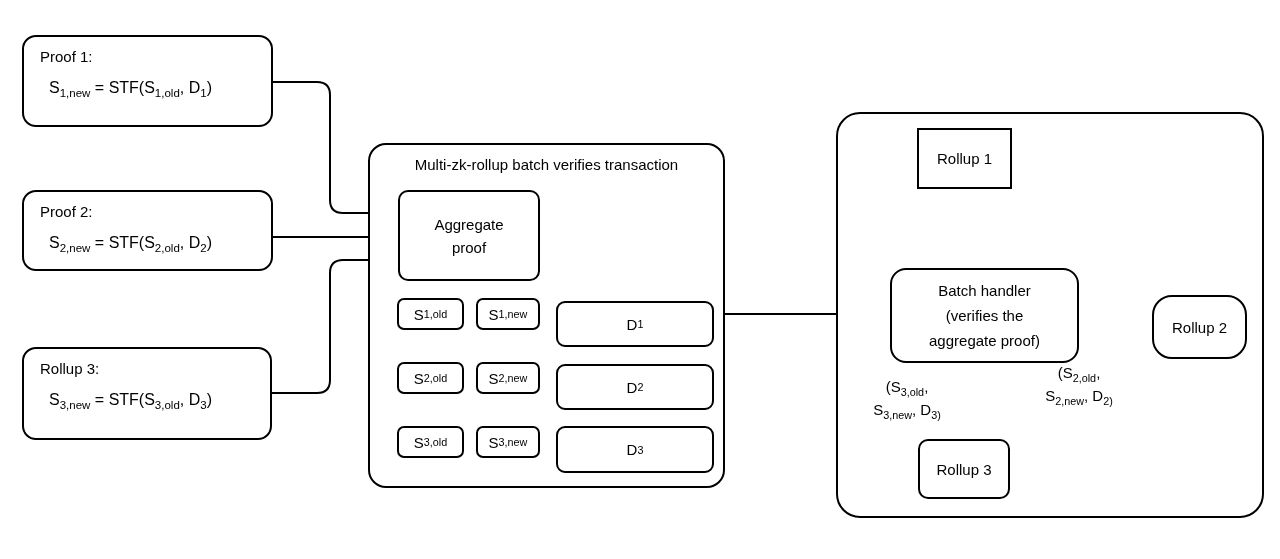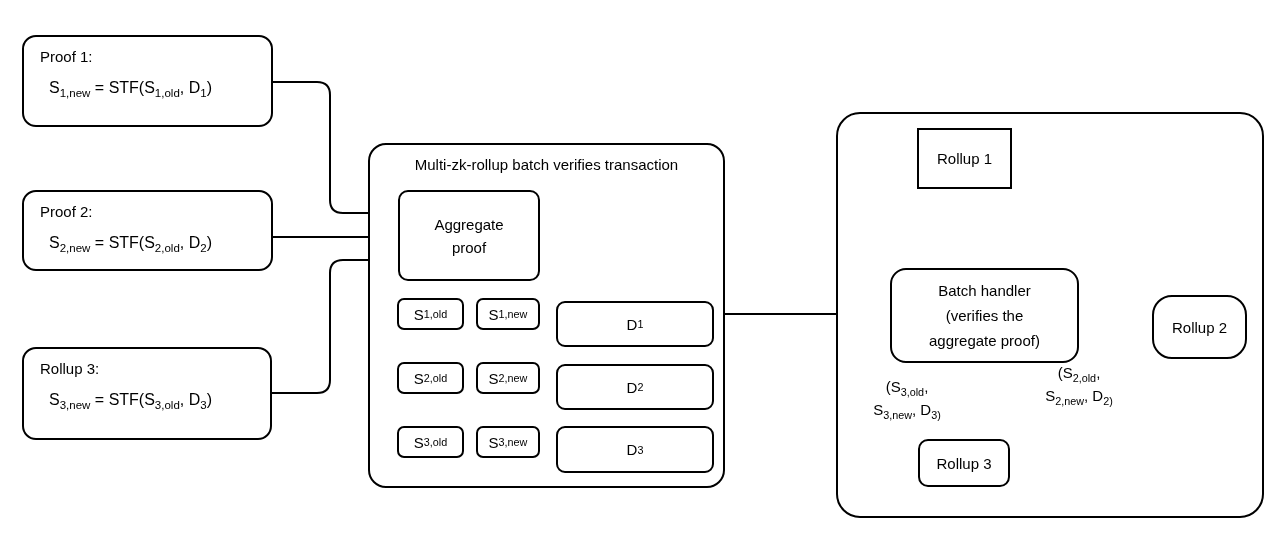--- a/index.html
+++ b/index.html
@@ -47,21 +47,21 @@
   #s2-old { left: 397px; top: 362px; width: 67px; height: 32px; }
   #s2-new { left: 476px; top: 362px; width: 64px; height: 32px; }
   #d2     { left: 556px; top: 364px; width: 158px; height: 46px; }
   #s3-old { left: 397px; top: 426px; width: 67px; height: 32px; }
   #s3-new { left: 476px; top: 426px; width: 64px; height: 32px; }
   #d3     { left: 556px; top: 426px; width: 158px; height: 47px; }
   
   #handler-group { left: 836px; top: 112px; width: 428px; height: 406px; border-radius: 24px; }
   #rollup-1 { left: 917px;  top: 128px; width: 95px; height: 61px; border-radius: 0; }
   #rollup-2 { left: 1152px; top: 283px; width: 95px; height: 64px; border-radius: 20px; margin-top: 12px; }
-  #rollup-3 { left: 918px;  top: 439px; width: 92px; height: 48px; border-radius: 10px; }
+  #rollup-3 { left: 918px;  top: 439px; width: 92px; height: 60px; border-radius: 10px; }
   #batch-handler { left: 868px; top: 268px; width: 189px; height: 95px; border-radius: 16px; line-height: 25px; margin-left: 22px; }
   .edge-label { position: absolute; width: 120px; text-align: center; line-height: 23px; }
   #edge-label-1 { left: 958px;  top: 204px; }
   #edge-label-2 { left: 1019px; top: 329px; margin-top: 32px; }
   #edge-label-3 { left: 847px;  top: 375px; }
 </style>
 </head>
 <body>
 
 <div class="stage">

